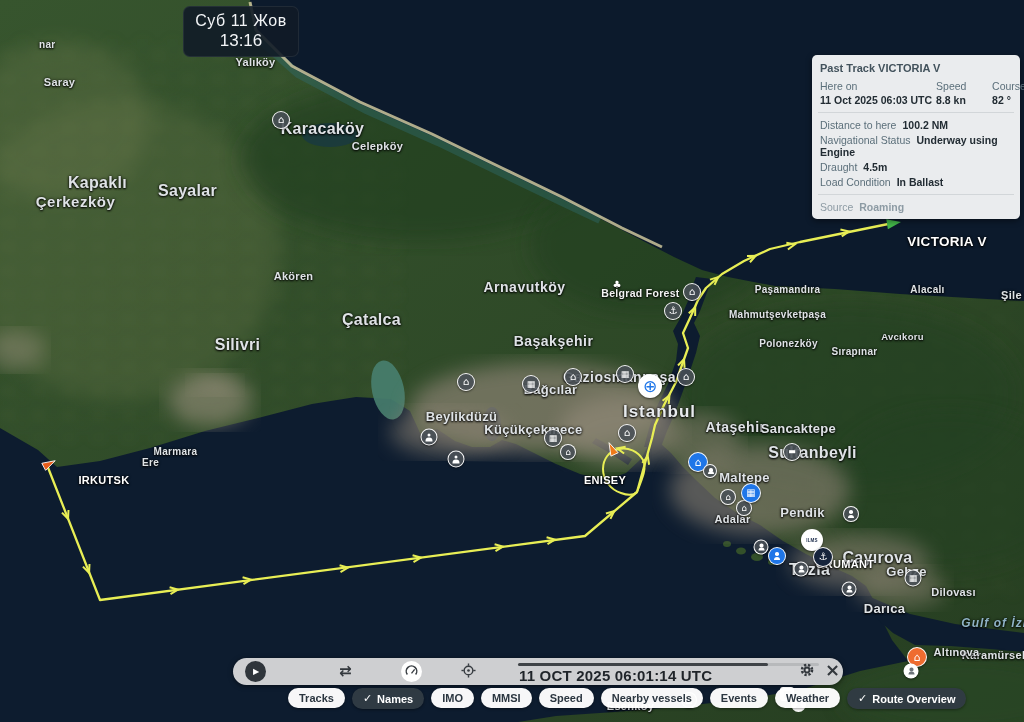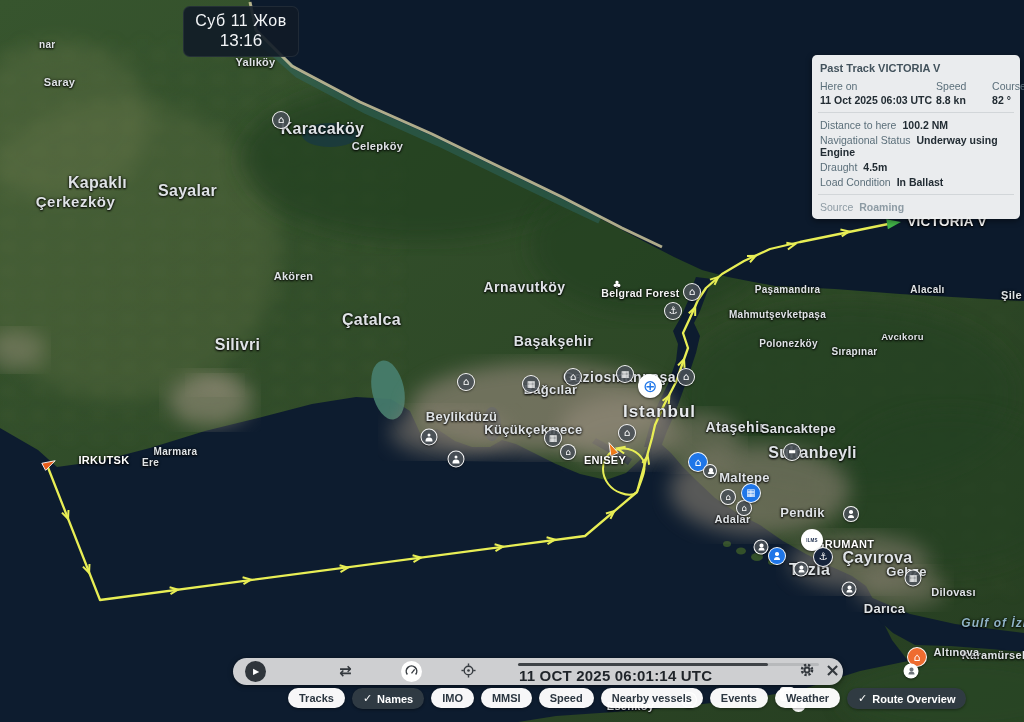--- a/index.html
+++ b/index.html
@@ -18,21 +18,21 @@
   .ml.s14{font-size:14px;letter-spacing:.5px;}
   .ml.s15{font-size:15px;letter-spacing:.5px;}
   .ml.huge{font-size:17px;letter-spacing:1px;color:#e8ebee;}
   .ml.s10{font-size:10px;}
   .ml.s95{font-size:9.5px;}
   .ml.forest{font-size:10.5px;font-weight:700;color:#f2f2f2;}
   .ml.sea{font-style:italic;color:#8fb3c6;font-weight:600;font-size:12px;letter-spacing:1px;}
   .ml.leftanchor{transform:translate(0,-50%);}
   .vlabel{position:absolute;transform:translate(-50%,-50%);color:#fff;font-weight:700;
     font-size:11px;letter-spacing:.3px;white-space:nowrap;z-index:4;
-    text-shadow:0 1px 2px #000,0 0 3px #000;pointer-events:auto;}
+    text-shadow:0 1px 2px #000,0 0 3px #000;pointer-events:auto;margin-top:20px;}
   .vlabel.big{font-size:13.5px;}
 
   
   .pois{position:absolute;inset:0;z-index:4;}
   .poi{position:absolute;transform:translate(-50%,-50%);display:flex;align-items:center;
     justify-content:center;border-radius:50%;border:1.5px solid rgba(255,255,255,.95);
     background:rgba(73,80,87,.88);box-shadow:0 1px 2px rgba(0,0,0,.5);}
   .poi.blue{background:#1f76e8;}
   .poi.orange{background:#ef6c30;}
   .poi.dark{background:#16243b;}

